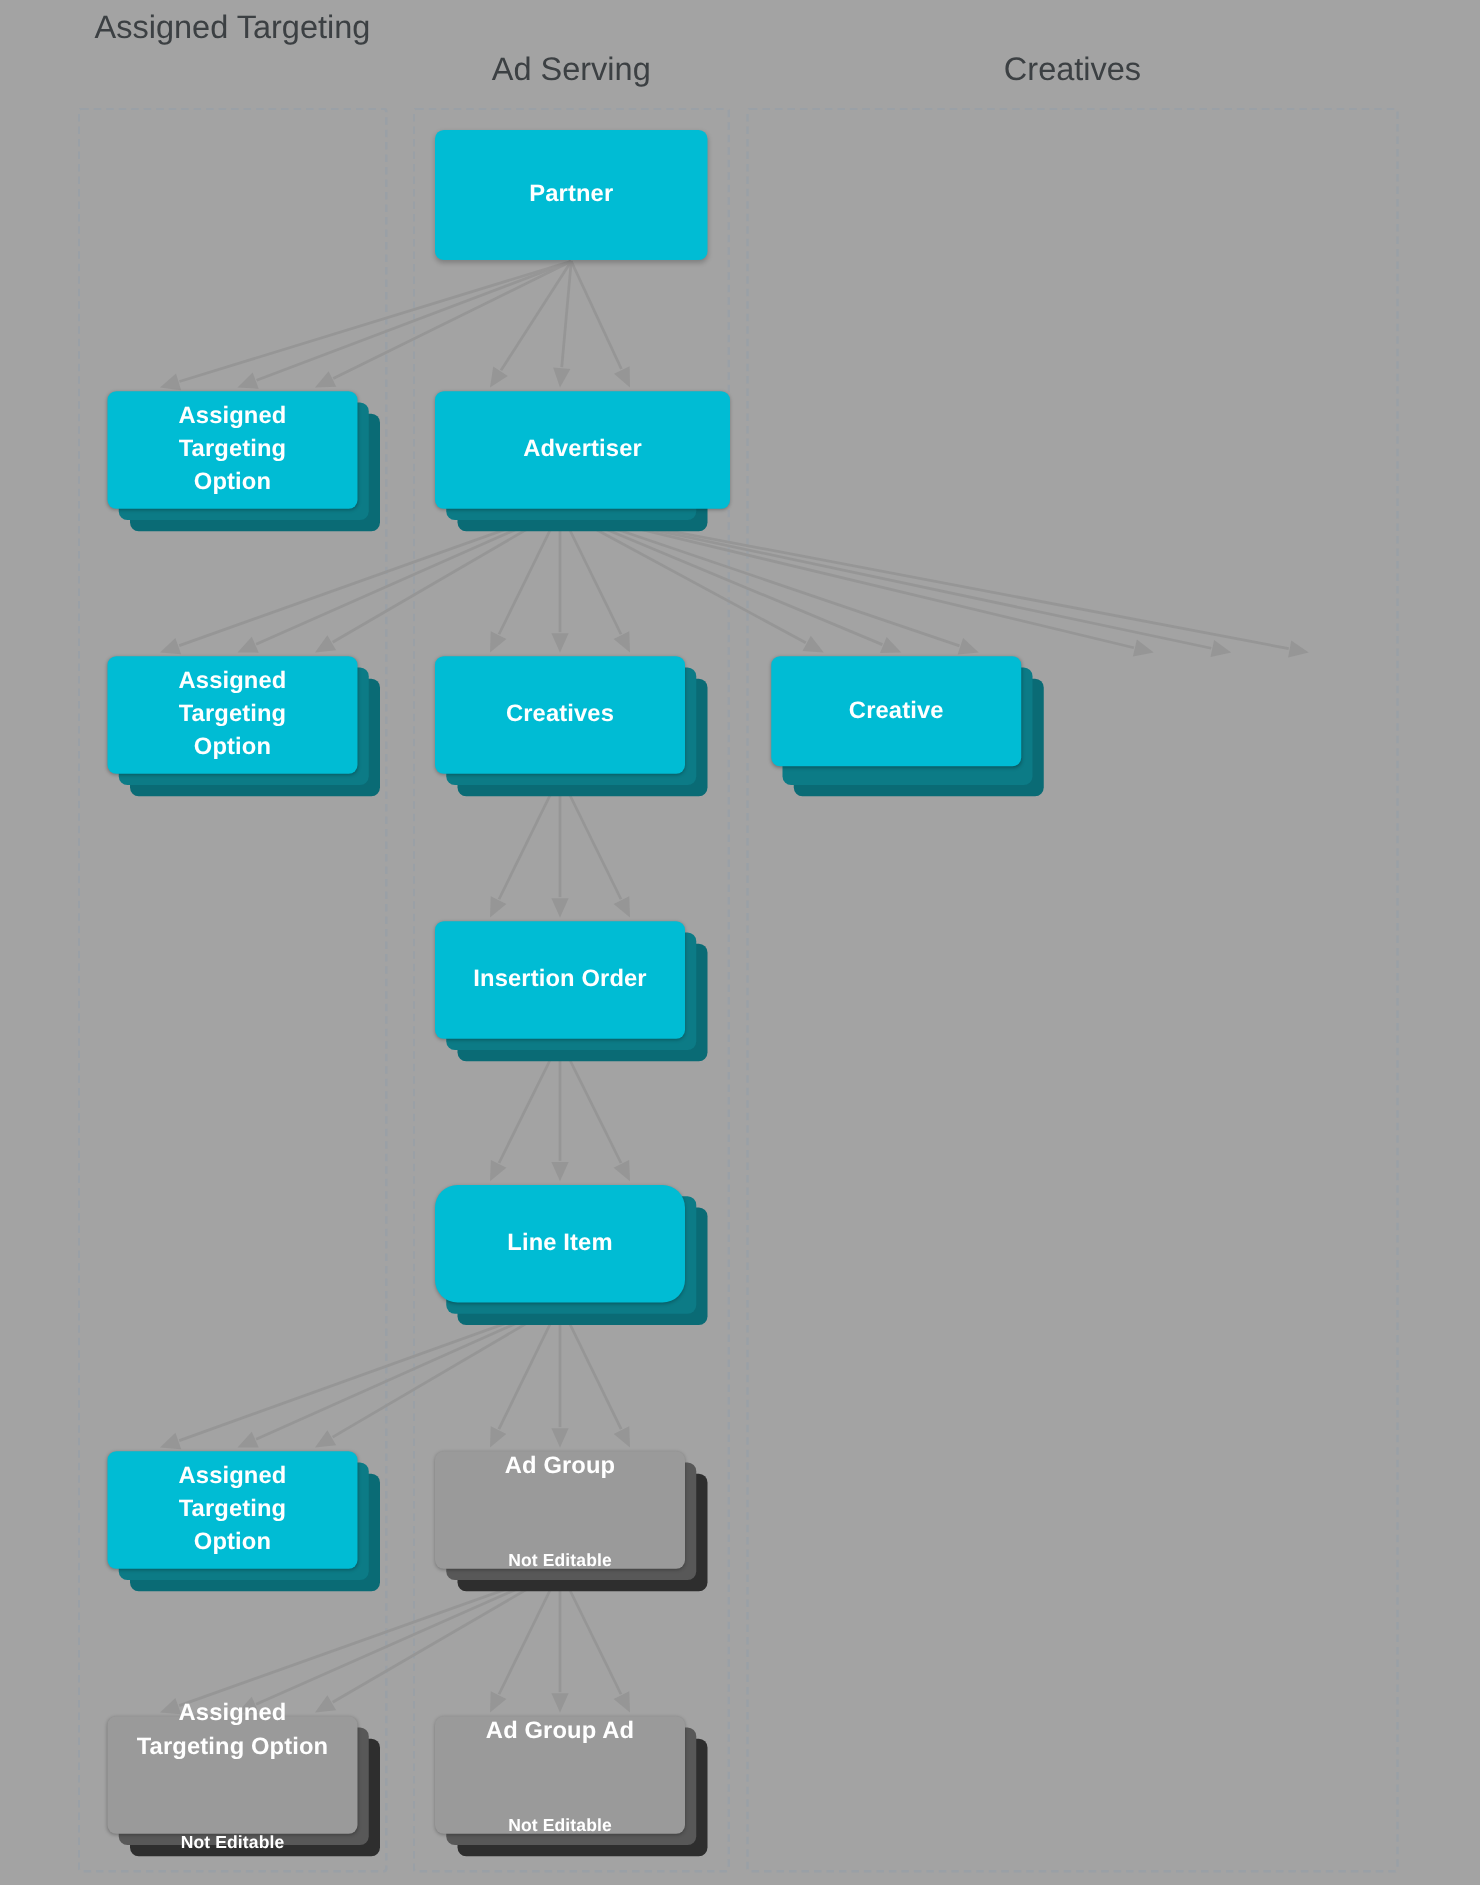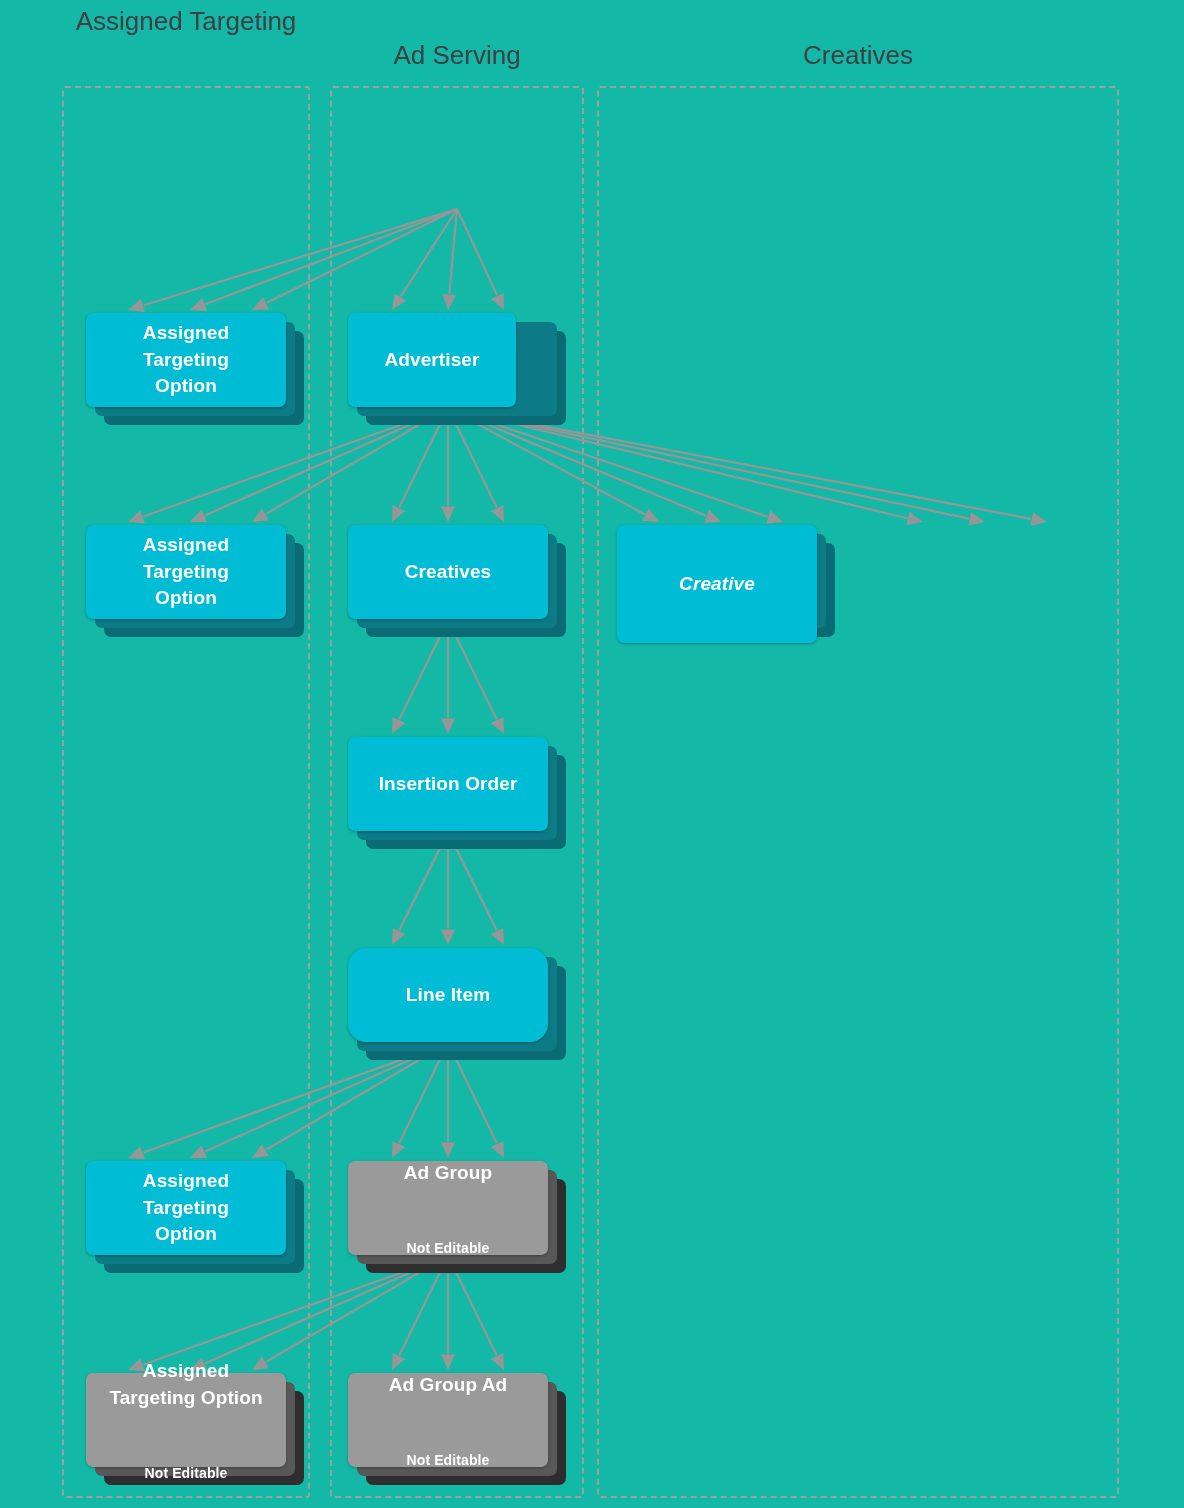--- a/index.html
+++ b/index.html
@@ -5,21 +5,21 @@
 <style>
   html,body{margin:0;padding:0;background:#ffffff;}
   body{
     font-family:"Liberation Sans", sans-serif;
     -webkit-font-smoothing:antialiased;
   }
   #stage{
     position:relative;
     width:1184px;
     height:1508px;
-    background:#14b8a6;
+    background:#a3a3a3;
     overflow:hidden;
   }
 
   
   .col-header{
     position:absolute;
     text-align:center;
     color:#3c4043;
     font-size:26px;
     font-weight:400;
@@ -202,35 +202,40 @@
       <g>
         <line x1="448.0" y1="1256.0" x2="399.2" y2="1355.4" stroke="#969696" stroke-width="2.2" stroke-linecap="butt"></line>
         <polygon points="392.0,1370.0 392.6,1353.0 405.1,1359.1" fill="#969696"></polygon>
         <line x1="448.0" y1="1256.0" x2="448.0" y2="1353.7" stroke="#969696" stroke-width="2.2" stroke-linecap="butt"></line>
         <polygon points="448.0,1370.0 441.1,1354.5 454.9,1354.5" fill="#969696"></polygon>
         <line x1="448.0" y1="1256.0" x2="496.8" y2="1355.4" stroke="#969696" stroke-width="2.2" stroke-linecap="butt"></line>
         <polygon points="504.0,1370.0 490.9,1359.1 503.4,1353.0" fill="#969696"></polygon>
       </g>
     </svg>
 
+  <div class="node cyan single" style="left:348px; top:104px; width:218px; height:104px;">
+    <div class="layer l1" style="width:218px;height:104px;">
+      <div class="node-title">Partner</div>
+    </div>
+  </div>
 
   <div class="node cyan" style="left:86px; top:313px; width:200px; height:94px;">
     <div class="layer l3" style="width:200px;height:94px;"></div>
     <div class="layer l2" style="width:200px;height:94px;"></div>
     <div class="layer l1" style="width:200px;height:94px;">
       <div class="node-title">Assigned
 Targeting
 Option</div>
     </div>
   </div>
 
   <div class="node cyan" style="left:348px; top:313px; width:200px; height:94px;">
     <div class="layer l3" style="width:200px;height:94px;"></div>
     <div class="layer l2" style="width:200px;height:94px;"></div>
-    <div class="layer l1" style="width:168px;height:94px;">
+    <div class="layer l1" style="width:236px;height:94px;">
       <div class="node-title">Advertiser</div>
     </div>
   </div>
 
   <div class="node cyan" style="left:86px; top:525px; width:200px; height:94px;">
     <div class="layer l3" style="width:200px;height:94px;"></div>
     <div class="layer l2" style="width:200px;height:94px;"></div>
     <div class="layer l1" style="width:200px;height:94px;">
       <div class="node-title">Assigned
 Targeting
@@ -242,21 +247,21 @@
     <div class="layer l3" style="width:200px;height:94px;"></div>
     <div class="layer l2" style="width:200px;height:94px;"></div>
     <div class="layer l1" style="width:200px;height:94px;">
       <div class="node-title">Creatives</div>
     </div>
   </div>
 
   <div class="node cyan" style="left:617px; top:525px; width:200px; height:94px;">
     <div class="layer l3" style="width:200px;height:94px;"></div>
     <div class="layer l2" style="width:200px;height:94px;"></div>
-    <div class="layer l1" style="width:200px;height:118px;font-style:italic;">
+    <div class="layer l1" style="width:200px;height:88px;">
       <div class="node-title">Creative</div>
     </div>
   </div>
 
 
   <div class="node cyan" style="left:348px; top:737px; width:200px; height:94px;">
     <div class="layer l3" style="width:200px;height:94px;"></div>
     <div class="layer l2" style="width:200px;height:94px;"></div>
     <div class="layer l1" style="width:200px;height:94px;">
       <div class="node-title">Insertion Order</div>

